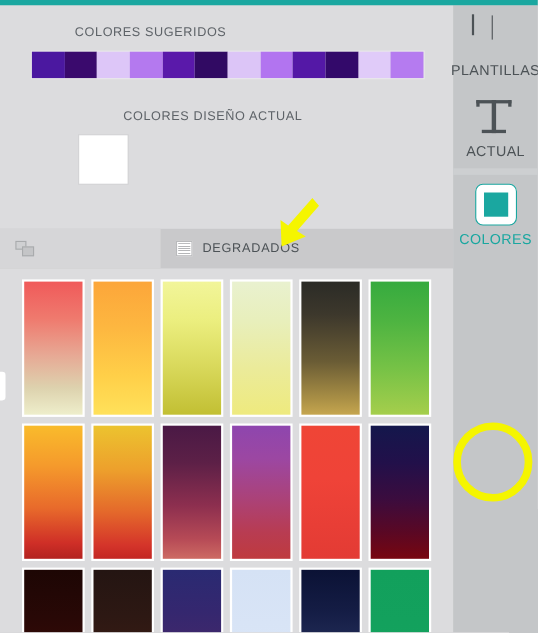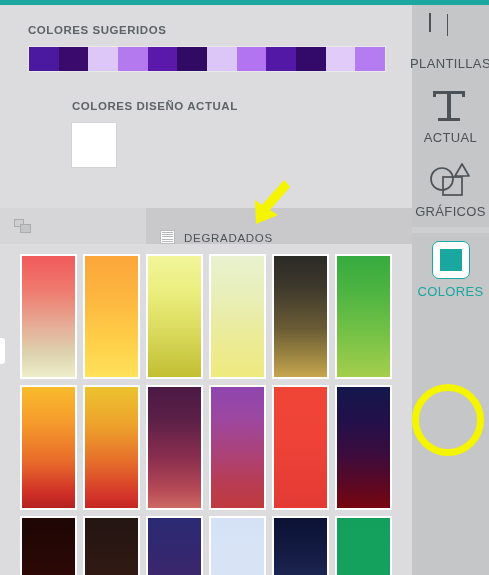--- a/index.html
+++ b/index.html
@@ -47,21 +47,22 @@
     width: 5px;
     height: 26px;
     background: #ffffff;
     border-radius: 0 3px 3px 0;
   }
 
   .section-label {
     font-size: 11.5px;
     letter-spacing: 0.55px;
     color: #5e6368;
-    font-weight: 700;
+    font-weight: 400;
+    margin-left: 40px;
   }
 
   .suggested-section {
     position: absolute;
     top: 19px;
     left: 28px;
     width: 360px;
   }
 
   .suggested-swatches {
@@ -119,21 +120,21 @@
   }
   .tab.active {
     background: #d6d6d8;
   }
   .tab-label {
     font-size: 11.5px;
     letter-spacing: 0.7px;
     color: #4c5256;
   }
   .tab-1 { left: 0; width: 146px; }
-  .tab-2 { left: 146; left: 146px; align-items: flex-end; }
+  .tab-2 { left: 146; left: 146px; }
 
   
   .icon-combi {
     position: relative;
     width: 18px; height: 15px;
     flex: 0 0 auto;
   }
   .icon-combi i {
     position: absolute;
     display: block;
@@ -432,30 +433,20 @@
       <div class="side-item">
         <span class="si">
           <span class="ic-texto">
             <i class="top"></i><i class="stem"></i><i class="base"></i><i class="lc"></i><i class="rc"></i>
           </span>
         </span>
         <span class="side-label">ACTUAL</span>
       </div>
 
 
-      <div class="side-item">
-        <span class="si">
-          <svg width="42" height="36" viewBox="0 0 42 36" aria-hidden="true">
-            <circle cx="13" cy="17" r="11" fill="none" stroke="#4c5256" stroke-width="1.7"></circle>
-            <rect x="14" y="15" width="19" height="18" fill="none" stroke="#4c5256" stroke-width="1.7"></rect>
-            <path d="M33 2 L40 14 L26 14 Z" fill="none" stroke="#4c5256" stroke-width="1.7" stroke-linejoin="round"></path>
-          </svg>
-        </span>
-        <span class="side-label">GRÁFICOS</span>
-      </div>
 
       <div class="side-gap"></div>
 
       <div class="side-item active">
         <span class="si" style="display:flex;align-items:center;justify-content:center;">
           <span class="ic-colores">
               <i></i>
             </span>
         </span>
         <span class="side-label">COLORES</span>

